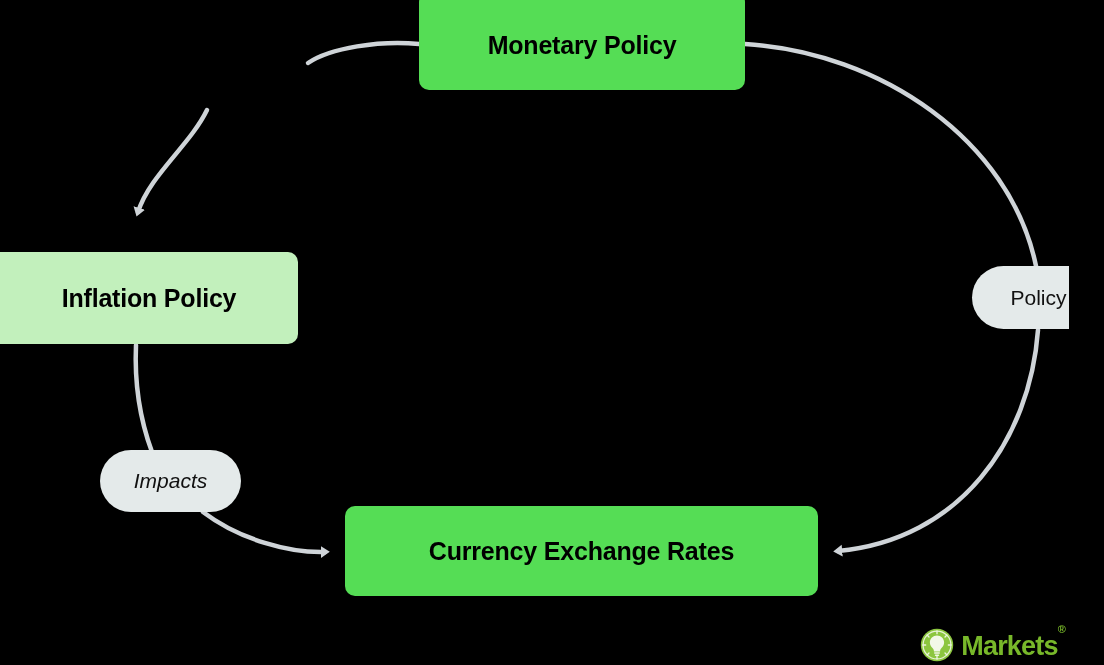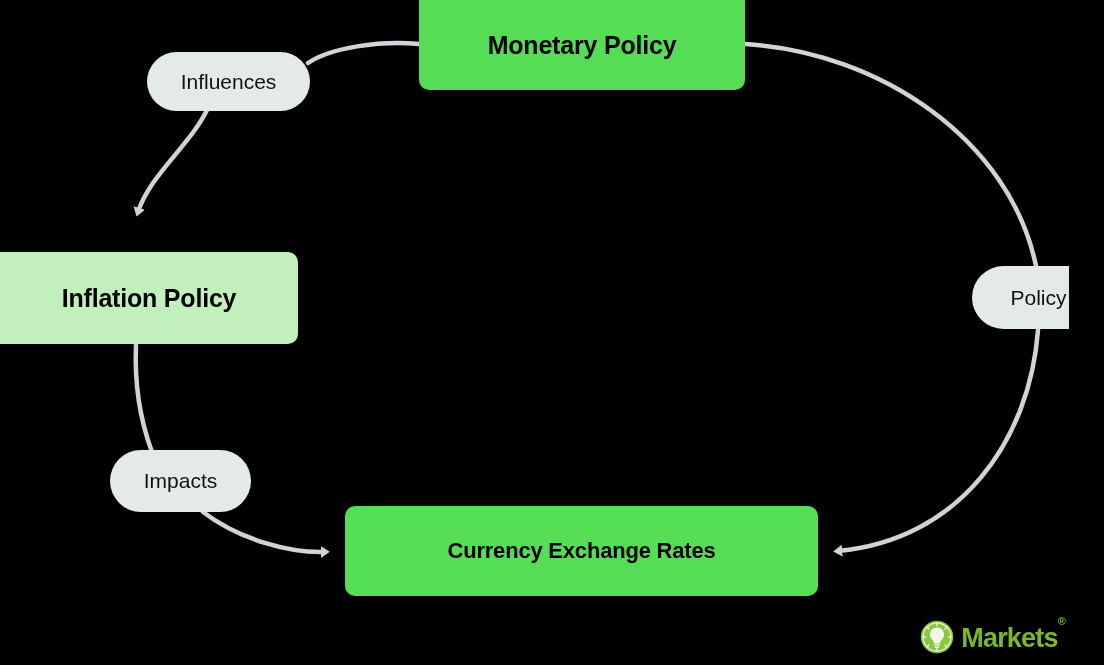--- a/index.html
+++ b/index.html
@@ -59,21 +59,21 @@
     width: 312px;
     height: 92px;
     font-size: 25px;
     padding-left: 14px;
   }
   #node-currency-exchange-rates {
     left: 345px;
     top: 506px;
     width: 473px;
     height: 90px;
-    font-size: 22px;
+    font-size: 25px;
   }
   .pill {
     position: absolute;
     display: flex;
     align-items: center;
     justify-content: center;
     background: #E4EAEA;
     color: #111111;
     border-radius: 999px;
     font-size: 21px;
@@ -88,29 +88,30 @@
     height: 59px;
   }
   #label-affects {
     left: 972px;
     top: 266px;
     width: 147px;
     height: 63px;
     padding-right: 14px;
   }
   #label-impacts {
-    left: 110px;
+    left: 100px;
     top: 450px;
     width: 141px;
     height: 62px;
+    font-style: italic;
   }
   #brand {
     position: absolute;
     right: 4px;
-    bottom: 10px;
+    bottom: 2px;
     display: flex;
     align-items: center;
     gap: 6px;
     justify-content: center;
   }
   #brand-mark {
     width: 36px;
     height: 36px;
     flex: 0 0 auto;
   }
@@ -165,23 +166,20 @@
   </div>
 
   <div class="node node-secondary" id="node-inflation-rates">
     <span>Inflation Policy</span>
   </div>
 
   <div class="node node-primary" id="node-currency-exchange-rates">
     <span>Currency Exchange Rates</span>
   </div>
 
-  <div class="pill" id="label-influences">
-    <span>Influences</span>
-  </div>
 
   <div class="pill" id="label-affects">
     <span>Policy</span>
   </div>
 
   <div class="pill" id="label-impacts">
     <span>Impacts</span>
   </div>
 
   <div id="brand">

